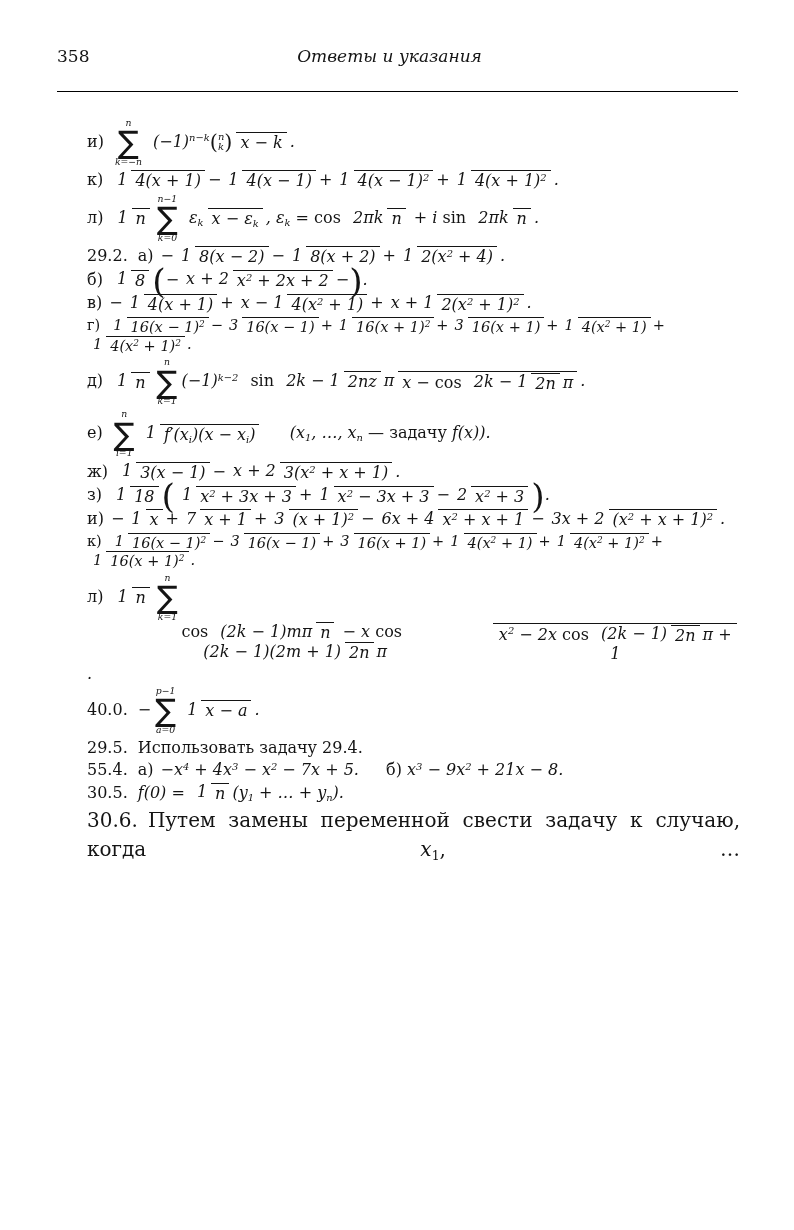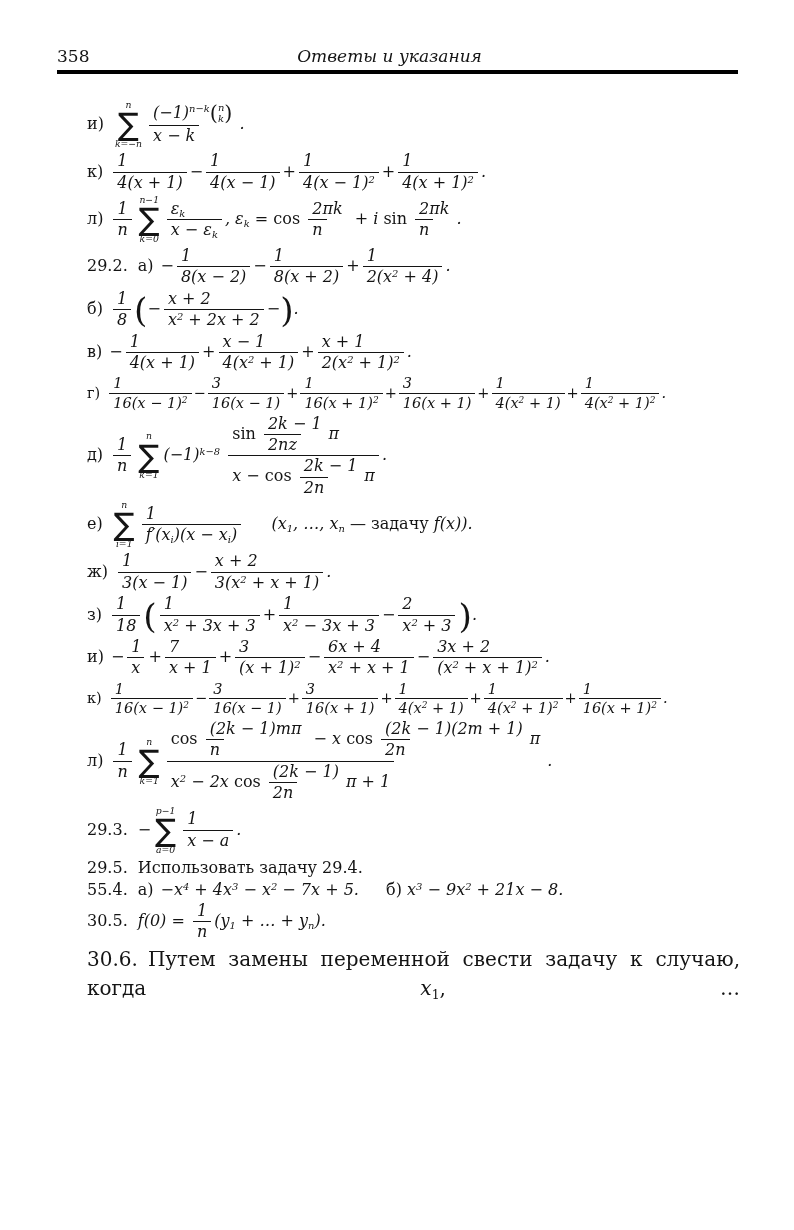--- a/index.html
+++ b/index.html
@@ -2,42 +2,42 @@
 <html><head>
 <meta charset="utf-8">
 <style>
   html,body{margin:0;padding:0;background:#fff;}
   body{
     width:794px;height:1230px;overflow:hidden;box-sizing:border-box;
     padding-top:46px;color:#141414;
     font-family:"DejaVu Serif","Liberation Serif",serif;
   }
   
-  .header{position:relative;margin:0 56px 0 57px;border-bottom:4px solid #000000;
-          padding-bottom:2px;height:22px;}
+  .header{position:relative;margin:0 56px 0 57px;border-bottom:1px solid #000000;
+          padding-bottom:23px;height:22px;}
   .pagenum{font-size:17px;}
   .rhead{position:absolute;left:0;right:16px;top:0;text-align:center;
          font-style:italic;font-size:17px;}
   
   .main{margin:26px 54px 0 57px;}
   .line{margin:3px 0 3px 30px;font-size:16px;line-height:1.2;}
   .line.tight{font-size:14.5px;}
   .lbl{font-style:normal;font-weight:normal;margin-right:10px;}
   .lbl:empty{display:none;}
   .tag{font-style:normal;margin-right:7px;}
   .tag:empty{display:none;}
   .math{font-style:italic;}
   .text{font-style:normal;}
   .rm{font-style:normal;}
   .it{font-style:italic;}
   sup,sub{font-size:.62em;line-height:0;}
   sup{vertical-align:.55em;}
   sub{vertical-align:-.3em;}
   
-  .frac{display:inline-flex;flex-direction:column;align-items:flex-start;
+  .frac{display:inline-flex;flex-direction:row;align-items:center;
         vertical-align:middle;margin:0 3px;text-align:center;line-height:1.15;}
   .tight .frac{margin:0 2px;}
   .frac>.num{padding:0 4px 1px;}
   .frac>.den{border-top:1.4px solid #141414;padding:1px 4px 0;}
   
   .sum{display:inline-flex;flex-direction:column;align-items:center;
        vertical-align:middle;margin:0 4px;line-height:1;}
   .sum .lim{font-size:.58em;line-height:1.1;}
   .sum .sigma{font-size:1.95em;line-height:.92;font-style:normal;
               font-family:"DejaVu Sans","DejaVu Serif",sans-serif;}
@@ -164,21 +164,21 @@
         </span>.</span>
   </div>
   <div class="line">
     <span class="tag">д)</span><span class="math"><span class="frac">
           <span class="num">1</span>
           <span class="den">n</span>
         </span><span class="sum">
           <span class="lim">n</span>
           <span class="sigma">∑</span>
           <span class="lim">k=1</span>
-        </span>(−1)<sup>k−8</sup> <span class="frac">
+        </span>(−1)<sup>k−2</sup> <span class="frac">
           <span class="num"><span class="rm">sin</span> <span class="frac">
               <span class="num">2k − 1</span>
               <span class="den">2nz</span>
             </span>π</span>
           <span class="den">x − <span class="rm">cos</span> <span class="frac">
               <span class="num">2k − 1</span>
               <span class="den">2n</span>
             </span>π</span>
         </span>.</span>
   </div>
@@ -271,21 +271,21 @@
               <span class="num">(2k − 1)(2m + 1)</span>
               <span class="den">2n</span>
             </span>π</span>
           <span class="den">x<sup>2</sup> − 2x <span class="rm">cos</span> <span class="frac">
               <span class="num">(2k − 1)</span>
               <span class="den">2n</span>
             </span>π + 1</span>
         </span>.</span>
   </div>
   <div class="line">
-    <b class="lbl">29.3.</b><span class="math">−<span class="sum">
+    <b class="lbl">40.0.</b><span class="math">−<span class="sum">
           <span class="lim">p−1</span>
           <span class="sigma">∑</span>
           <span class="lim">a=0</span>
         </span><span class="frac">
           <span class="num">1</span>
           <span class="den">x − a</span>
         </span>.</span>
   </div>
   <div class="line">
     <b class="lbl">29.5.</b><span class="text">Использовать задачу 29.4.</span>

